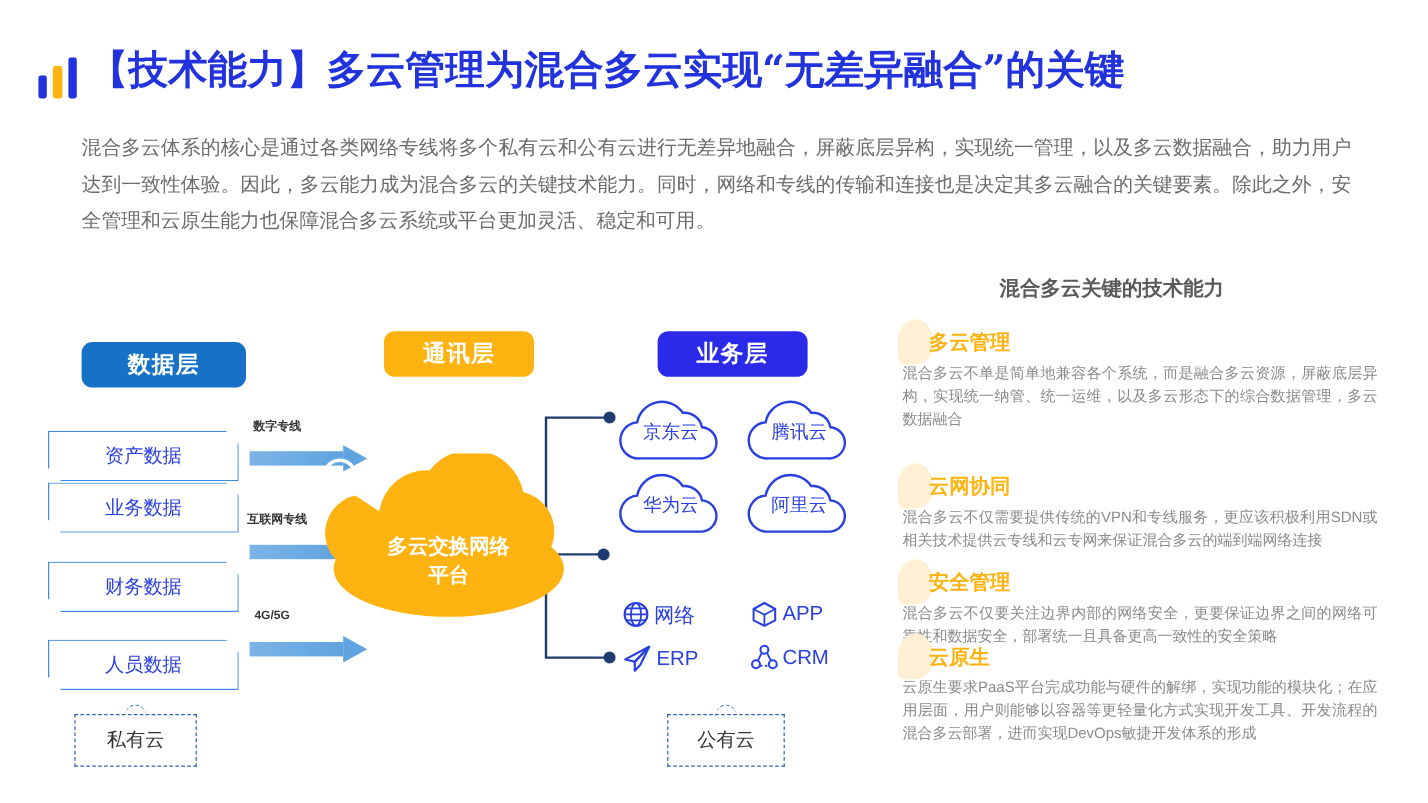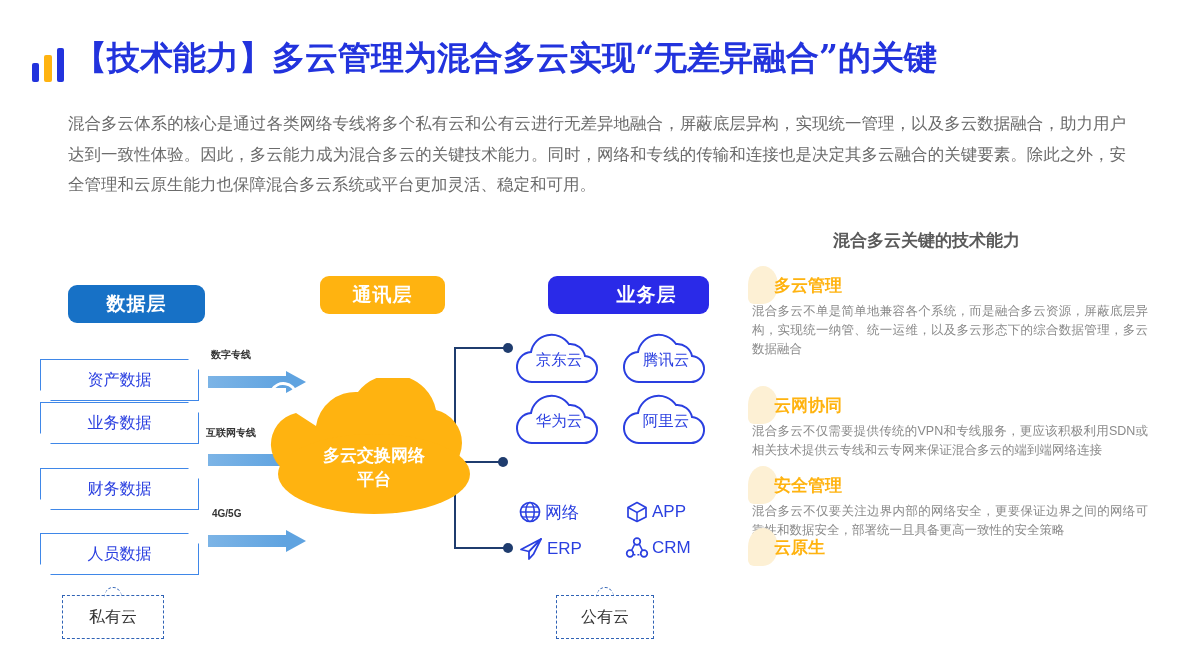--- a/index.html
+++ b/index.html
@@ -39,21 +39,21 @@
   #sec-right{left:833px;top:229px;}
 
   
   .badge{
     position:absolute;border-radius:9px;color:#fff;font-weight:bold;
     font-size:19px;display:flex;align-items:center;justify-content:center;
     letter-spacing:1px;
   }
   #badge-data{left:68px;top:258px;width:137px;height:38px;background:#1771c6;margin-top:27px;}
   #badge-comm{left:320px;top:276px;width:125px;height:38px;background:#ffb310;}
-  #badge-biz{left:548px;top:276px;width:125px;height:38px;background:#2a2ae8;padding-left:36px;}
+  #badge-biz{left:548px;top:276px;width:125px;height:38px;background:#2a2ae8;}
 
   
   .dbox{
     position:absolute;left:40px;width:157px;height:40px;
     border:1.6px solid #3f87e8;
     background:#fff;
     color:#2a3fe0;font-size:16px;
     display:flex;align-items:center;justify-content:center;
     clip-path:polygon(0 0, calc(100% - 11px) 0, 100% 11px, 100% 100%, 11px 100%, 0 calc(100% - 11px));
   }
@@ -289,15 +289,16 @@
     <div class="cap-body">混合多云不仅需要提供传统的VPN和专线服务，更应该积极利用SDN或相关技术提供云专线和云专网来保证混合多云的端到端网络连接</div>
   </div>
   <div class="cap" id="cap2">
     <div class="blob"></div>
     <div class="cap-title">安全管理</div>
     <div class="cap-body">混合多云不仅要关注边界内部的网络安全，更要保证边界之间的网络可靠性和数据安全，部署统一且具备更高一致性的安全策略</div>
   </div>
   <div class="cap" id="cap3">
     <div class="blob"></div>
     <div class="cap-title">云原生</div>
+    <div class="cap-body">云原生要求PaaS平台完成功能与硬件的解绑，实现功能的模块化；在应用层面，用户则能够以容器等更轻量化方式实现开发工具、开发流程的混合多云部署，进而实现DevOps敏捷开发体系的形成</div>
   </div>
 
 </div>
 
 </body></html>

